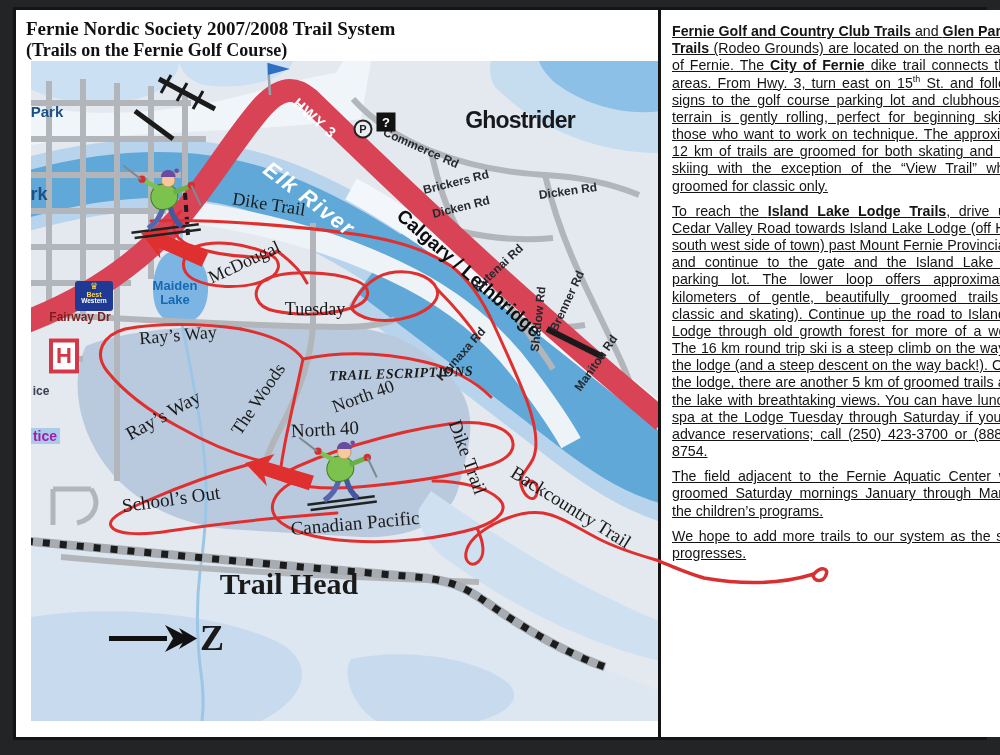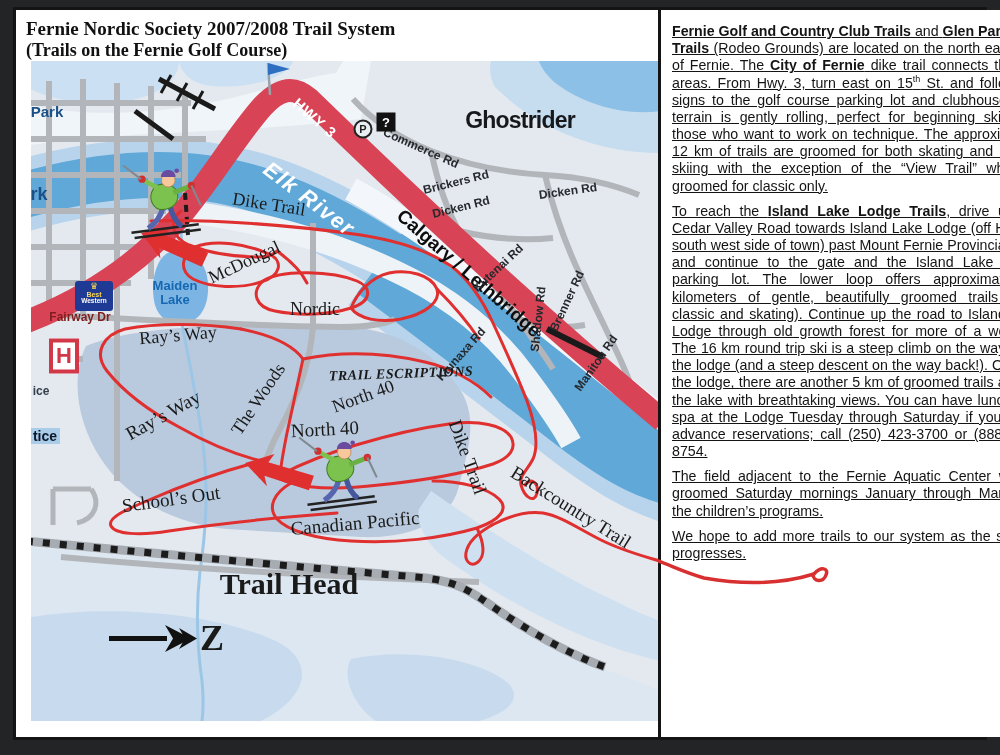--- a/index.html
+++ b/index.html
@@ -14,21 +14,21 @@
   .title .l2{font-size:18px;line-height:1.15;}
   
   .map{position:absolute;left:15px;top:51px;width:630px;height:660px;overflow:hidden;background:#e4e9ef;}
   .map svg{position:absolute;left:0;top:0;}
   .mlabel{position:absolute;white-space:nowrap;transform-origin:center;color:#1a1a1a;
           font-family:"Liberation Serif",serif;line-height:1;}
   .trail{font-family:"Liberation Serif",serif;}
   .road{font-family:"Liberation Sans",sans-serif;font-weight:700;color:#26292e;}
   .navy{font-family:"Liberation Sans",sans-serif;font-weight:800;color:#1b5088;}
   .dark{font-family:"Liberation Sans",sans-serif;font-weight:800;color:#37404c;}
-  .navychip{font-family:"Liberation Sans",sans-serif;font-weight:800;color:#0f172a;background:#a9cce9;padding:1px 3px;}
+  .navychip{font-family:"Liberation Sans",sans-serif;font-weight:800;color:#a21caf;background:#a9cce9;padding:1px 3px;}
   .lake{font-family:"Liberation Sans",sans-serif;font-weight:800;color:#1668b0;white-space:pre-line;text-align:center;line-height:1.05;}
   .river{font-family:"Liberation Sans",sans-serif;font-weight:800;font-style:italic;color:#ffffff;letter-spacing:1.5px;}
   .town{font-family:"Liberation Sans",sans-serif;font-weight:800;color:#16181c;letter-spacing:-0.8px;}
   .hwy{font-family:"Liberation Sans",sans-serif;font-weight:800;color:#ffffff;letter-spacing:1px;}
   .hwy-dark{font-family:"Liberation Sans",sans-serif;font-weight:800;color:#0e0e0e;}
   .desc{font-weight:700;font-style:italic;letter-spacing:0.5px;}
   .head{font-weight:700;}
   .street{font-family:"Liberation Sans",sans-serif;font-weight:700;color:#7f1d1d;}
   .north{font-weight:700;}
   .picon{width:15px;height:15px;border:2px solid #222;border-radius:50%;background:#e9eef3;color:#222;
@@ -215,21 +215,21 @@
         <div class="mlabel road" style="left: 537px; top: 130px; font-size: 12px; transform: translate(-50%, -50%) rotate(-8deg);">Dicken Rd</div>
         <div class="mlabel road" style="left: 467px; top: 207px; font-size: 12px; transform: translate(-50%, -50%) rotate(-43deg);">Kutenai Rd</div>
         <div class="mlabel road" style="left: 430px; top: 293px; font-size: 12px; transform: translate(-50%, -50%) rotate(-48deg);">Ktunaxa Rd</div>
         <div class="mlabel road" style="left: 507px; top: 258px; font-size: 12px; transform: translate(-50%, -50%) rotate(-84deg);">Shadow Rd</div>
         <div class="mlabel road" style="left: 536px; top: 240px; font-size: 12px; transform: translate(-50%, -50%) rotate(-65deg);">Brenner Rd</div>
         <div class="mlabel road" style="left: 565px; top: 302px; font-size: 12px; transform: translate(-50%, -50%) rotate(-55deg);">Manitou Rd</div>
         <div class="mlabel trail" style="left: 238px; top: 143px; font-size: 18px; transform: translate(-50%, -50%) rotate(9deg);">Dike Trail</div>
         <div class="mlabel trail" style="left: 437px; top: 396px; font-size: 19px; transform: translate(-50%, -50%) rotate(70deg);">Dike Trail</div>
         <div class="mlabel trail" style="left: 540px; top: 446px; font-size: 19px; transform: translate(-50%, -50%) rotate(32deg);">Backcountry Trail</div>
         <div class="mlabel trail" style="left: 213px; top: 201px; font-size: 18px; transform: translate(-50%, -50%) rotate(-25deg);">McDougal</div>
-        <div class="mlabel trail" style="left: 284px; top: 248px; font-size: 18px; transform: translate(-50%, -50%) rotate(0deg);">Nordic</div>
+        <div class="mlabel trail" style="left: 284px; top: 248px; font-size: 18px; transform: translate(-50%, -50%) rotate(0deg);">Tuesday</div>
         <div class="mlabel trail" style="left: 147px; top: 274px; font-size: 18px; transform: translate(-50%, -50%) rotate(-5deg);">Ray’s Way</div>
         <div class="mlabel trail" style="left: 132px; top: 354px; font-size: 19px; transform: translate(-50%, -50%) rotate(-29deg);">Ray’s Way</div>
         <div class="mlabel trail" style="left: 227px; top: 338px; font-size: 18px; transform: translate(-50%, -50%) rotate(-56deg);">The Woods</div>
         <div class="mlabel trail" style="left: 332px; top: 335px; font-size: 18px; transform: translate(-50%, -50%) rotate(-20deg);">North 40</div>
         <div class="mlabel trail" style="left: 294px; top: 368px; font-size: 19px; transform: translate(-50%, -50%) rotate(-3deg);">North 40</div>
         <div class="mlabel trail" style="left: 140px; top: 438px; font-size: 19px; transform: translate(-50%, -50%) rotate(-8deg);">School’s Out</div>
         <div class="mlabel trail" style="left: 324px; top: 462px; font-size: 19px; transform: translate(-50%, -50%) rotate(-5deg);">Canadian Pacific</div>
         <div class="mlabel desc" style="left: 370px; top: 313px; font-size: 14px; transform: translate(-50%, -50%) rotate(-2deg);">TRAIL ESCRIPTIONS</div>
         <div class="mlabel head" style="left: 258px; top: 523px; font-size: 30px; transform: translate(-50%, -50%) rotate(0deg);">Trail Head</div>
         <div class="mlabel street" style="left: 49px; top: 256px; font-size: 12px; transform: translate(-50%, -50%) rotate(0deg);">Fairway Dr</div>

